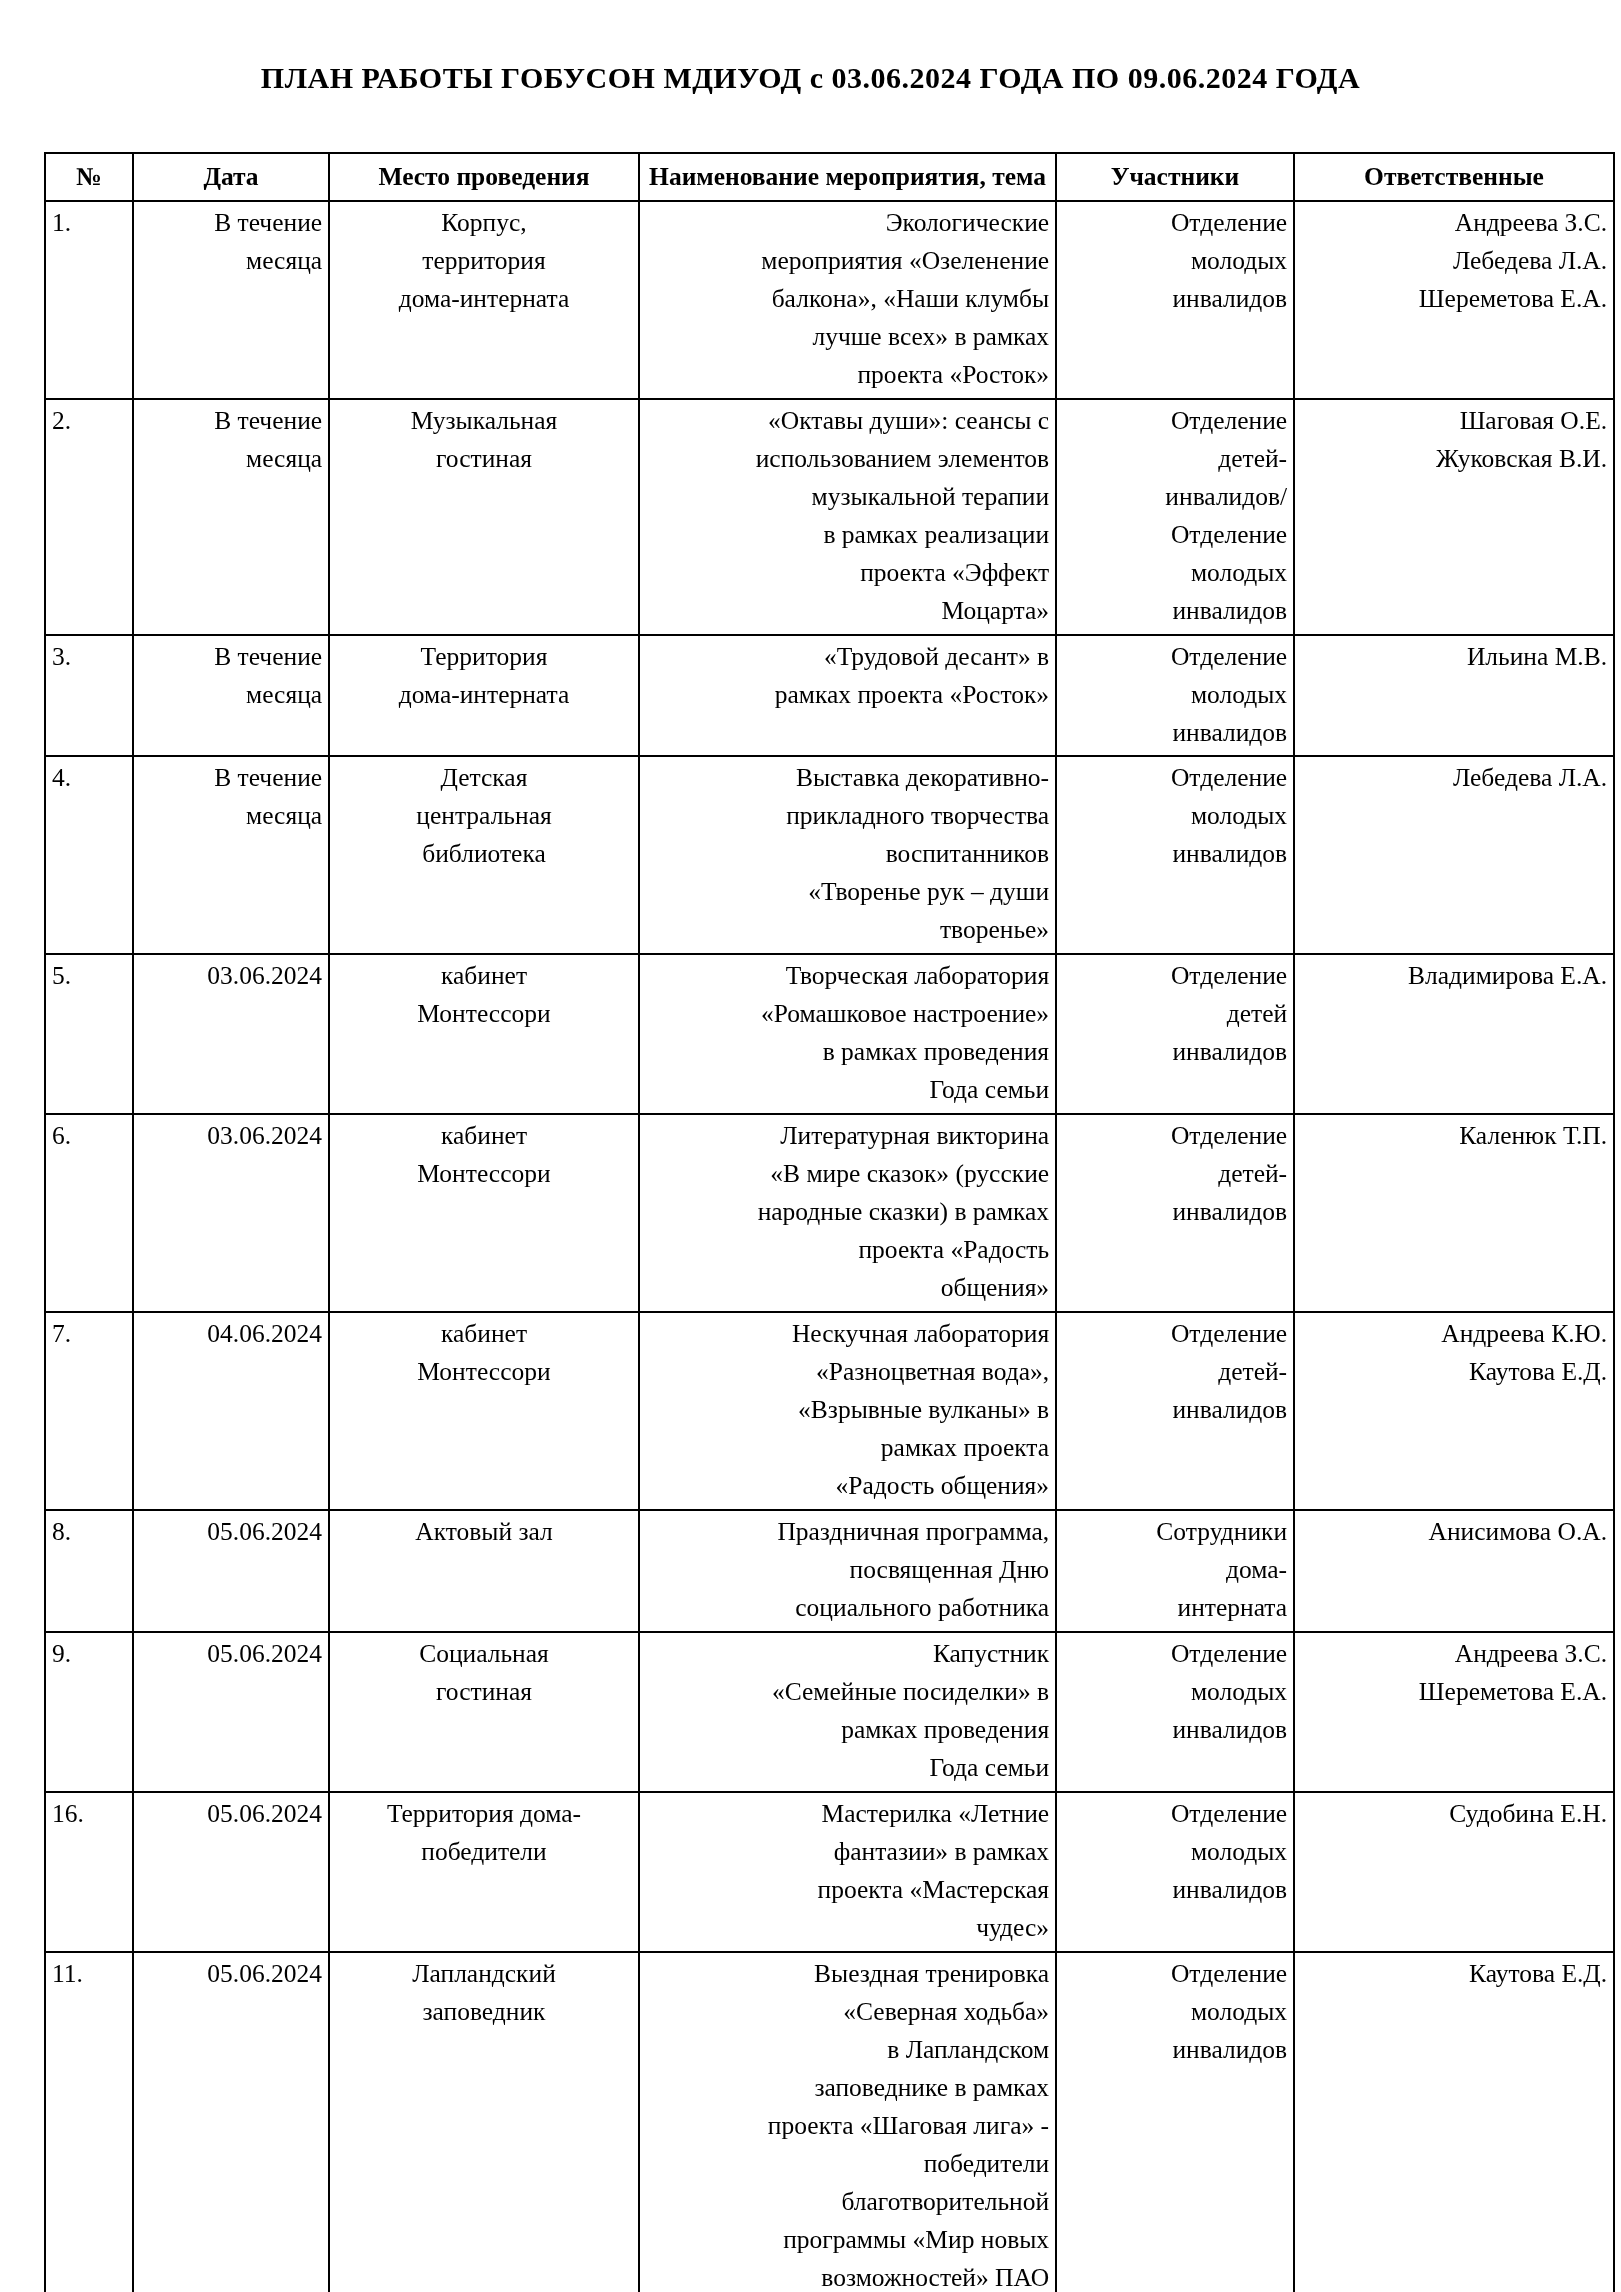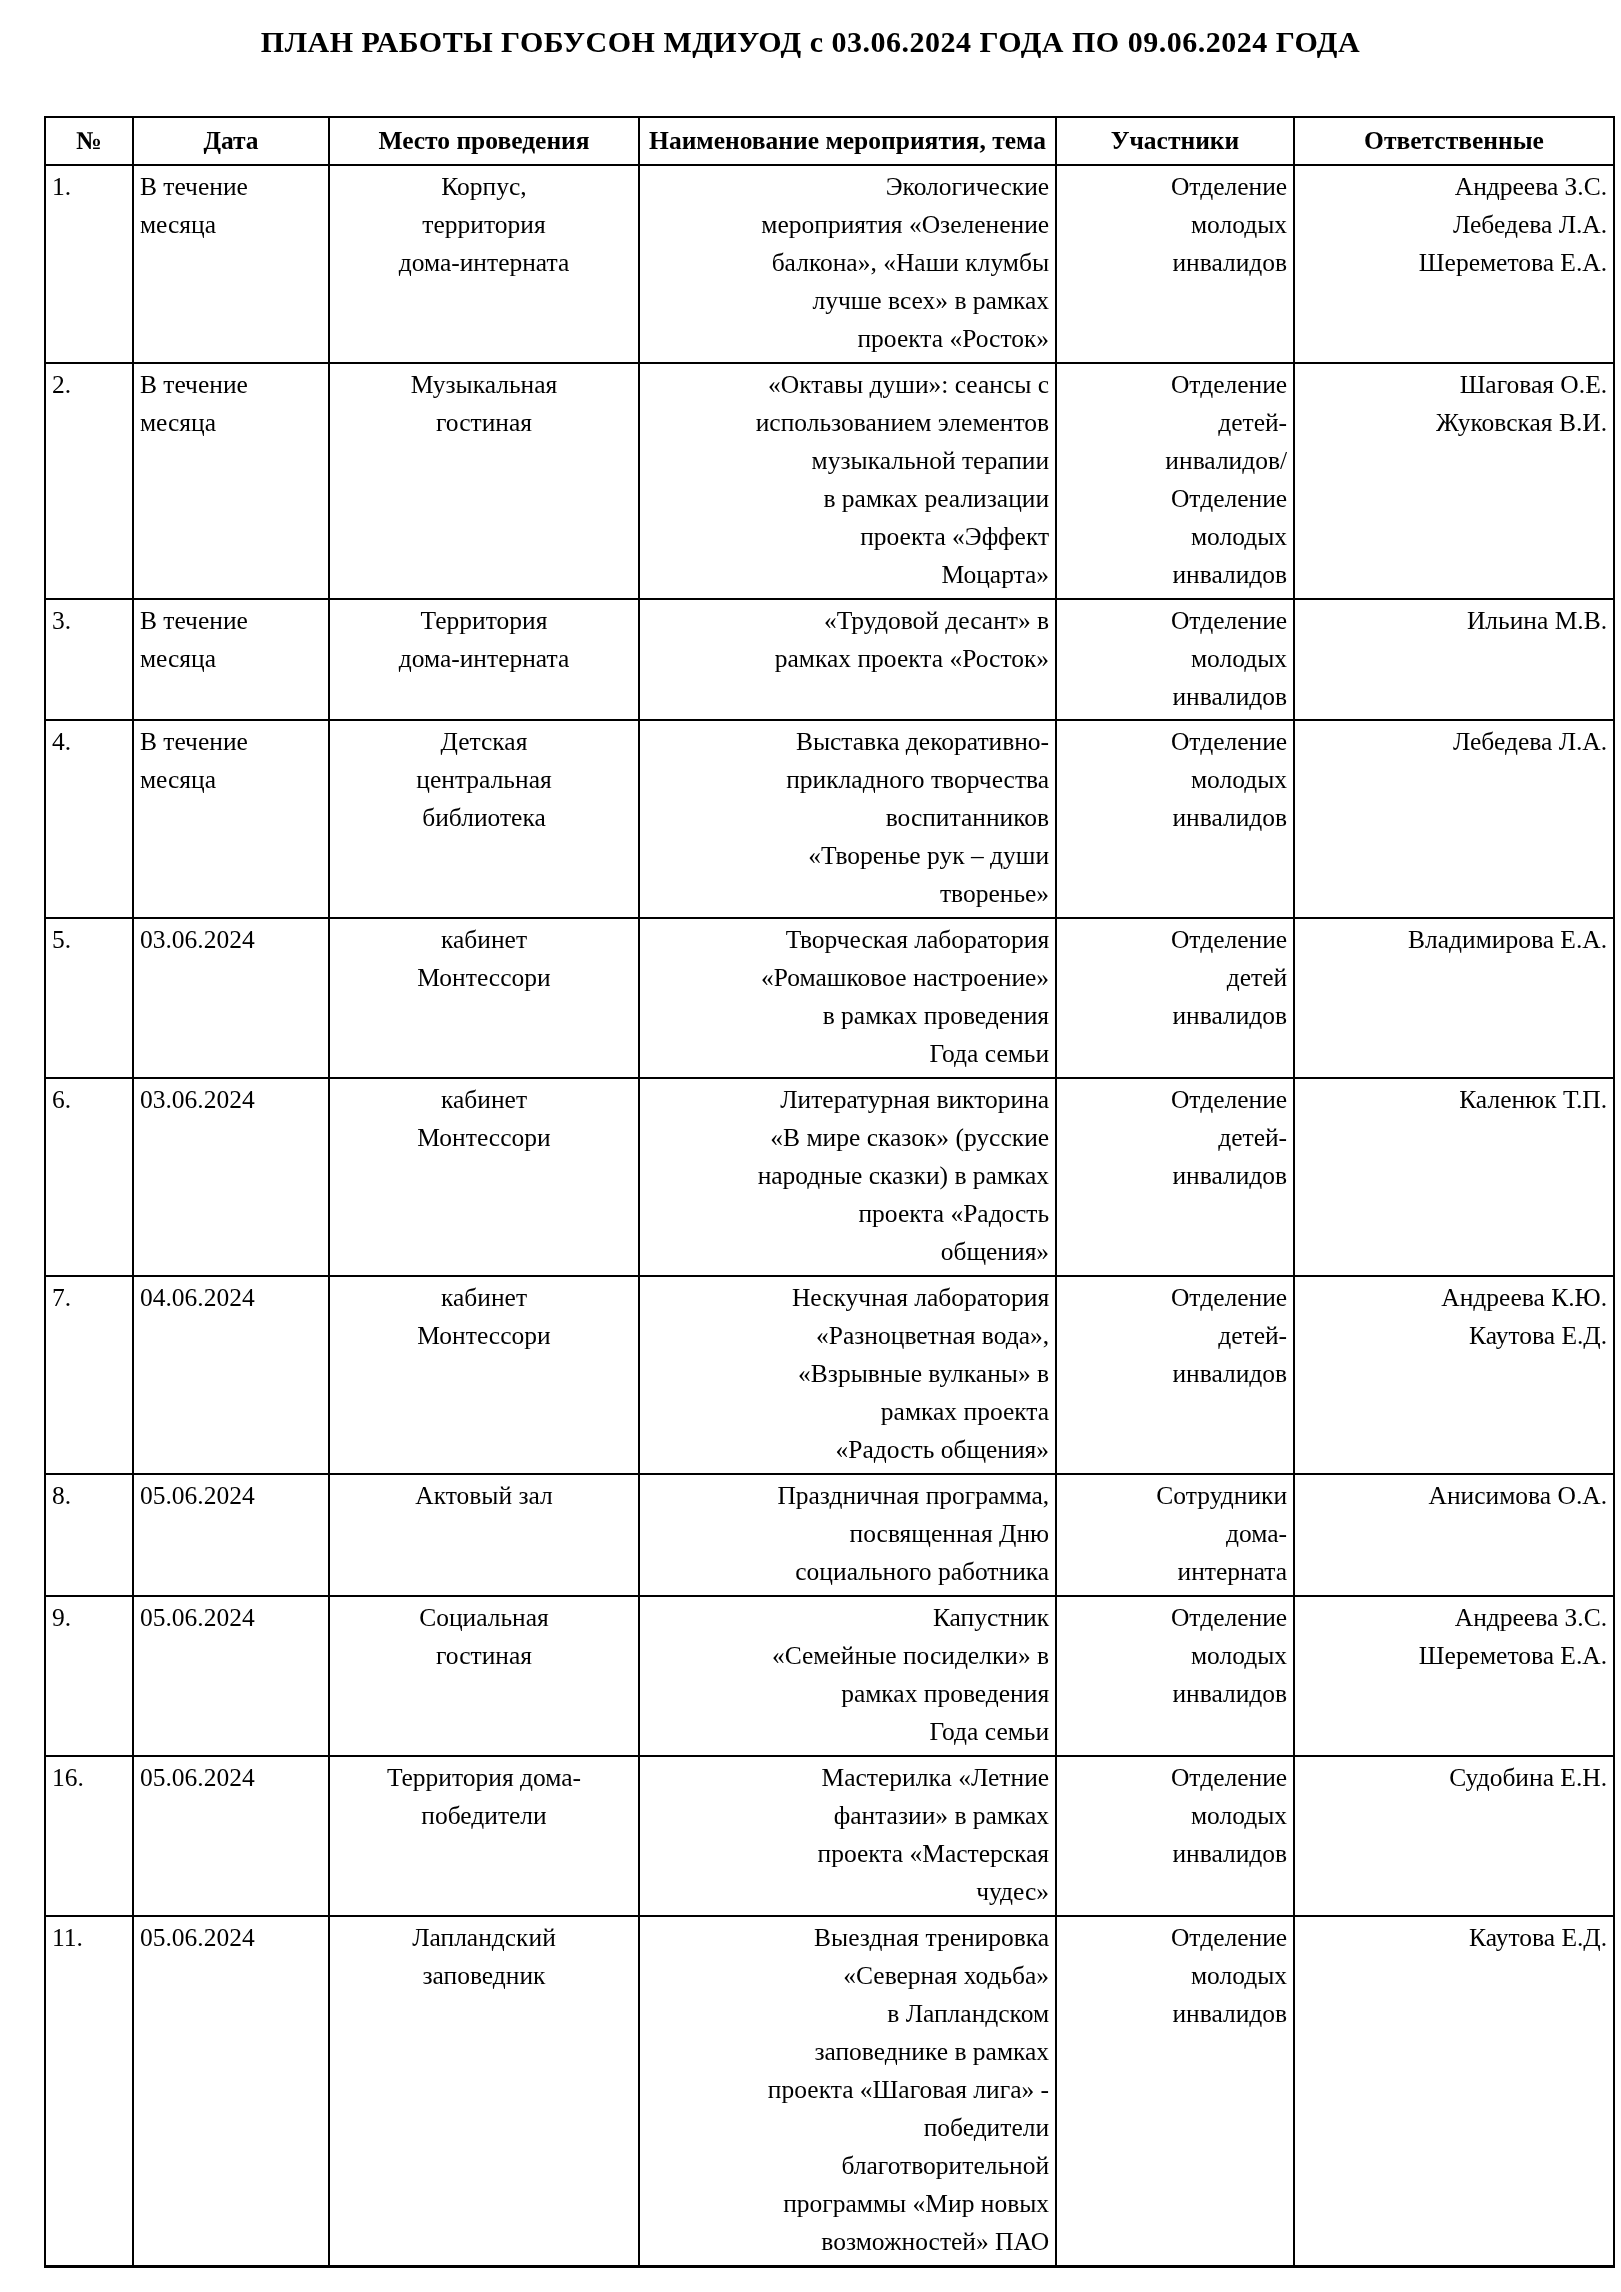--- a/index.html
+++ b/index.html
@@ -9,21 +9,21 @@
     width: 1621px;
     height: 2293px;
     overflow: hidden;
     font-family: "Liberation Serif", "DejaVu Serif", serif;
     color: #000000;
   }
   .page {
     width: 1621px;
     height: 1881px;
     box-sizing: border-box;
-    padding-top: 22px;
+    padding-top: 58px;
   }
   .doc-title {
     text-align: center;
     font-weight: bold;
     font-size: 30px;
     line-height: 39px;
     margin: 0 59px 55px 59px;
     letter-spacing: 0.5px;
   }
   table.plan {
@@ -45,21 +45,21 @@
     word-wrap: break-word;
   }
   table.plan th {
     font-weight: bold;
     text-align: center;
     vertical-align: middle;
     line-height: 38px;
     padding: 3.9px 3.9px;
   }
   td.c-num   { text-align: left; padding-left: 9.8px; }
-  td.c-date  { text-align: left; }
+  td.c-date  { text-align: right; }
   td.c-place { text-align: center; }
   td.c-event { text-align: right; }
   td.c-part  { text-align: right; }
   td.c-resp  { text-align: right; }
 </style>
 </head>
 <body>
 
 <div class="page">
   <div class="doc-title">ПЛАН РАБОТЫ ГОБУСОН МДИУОД с 03.06.2024 ГОДА ПО 09.06.2024 ГОДА</div>

